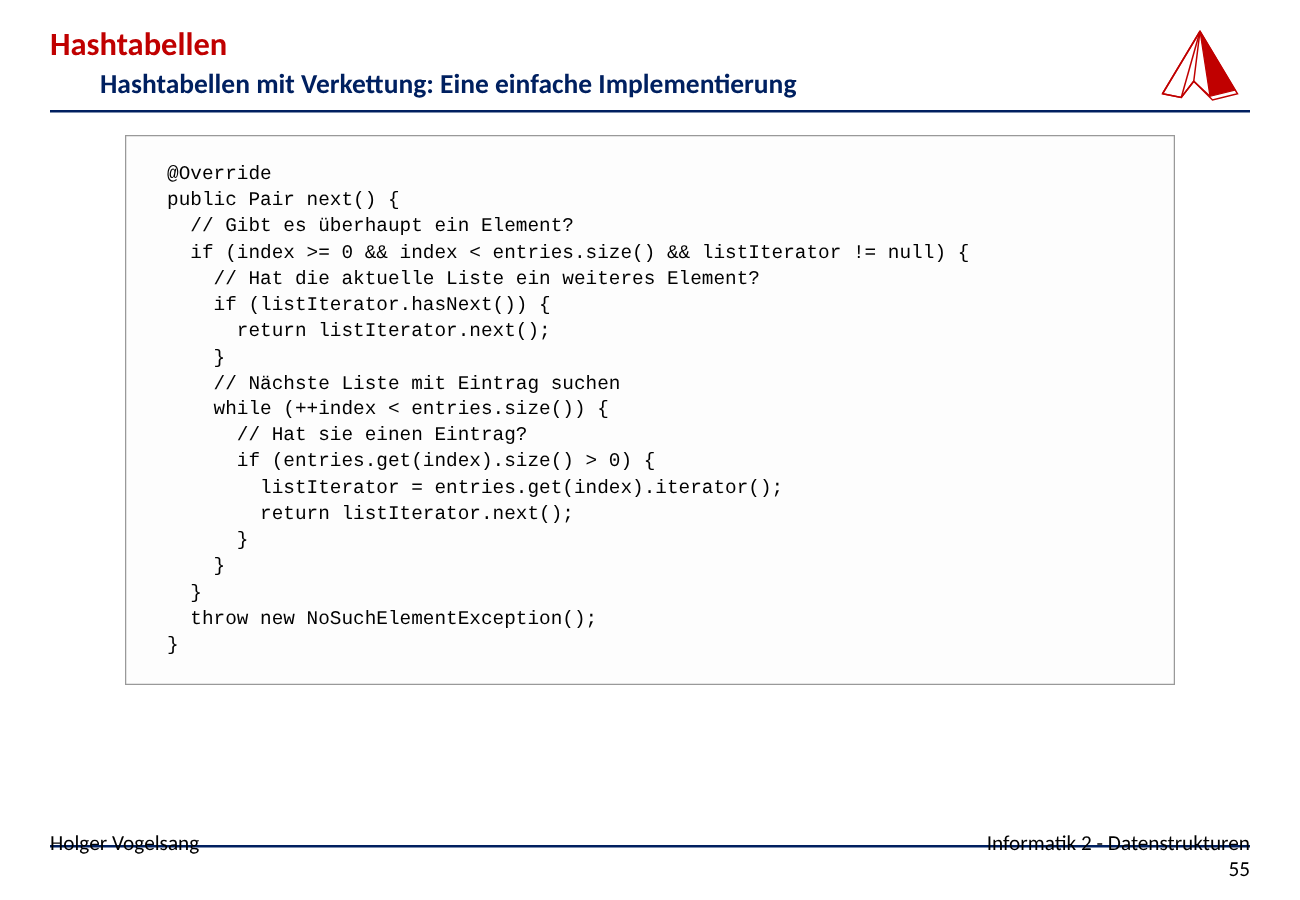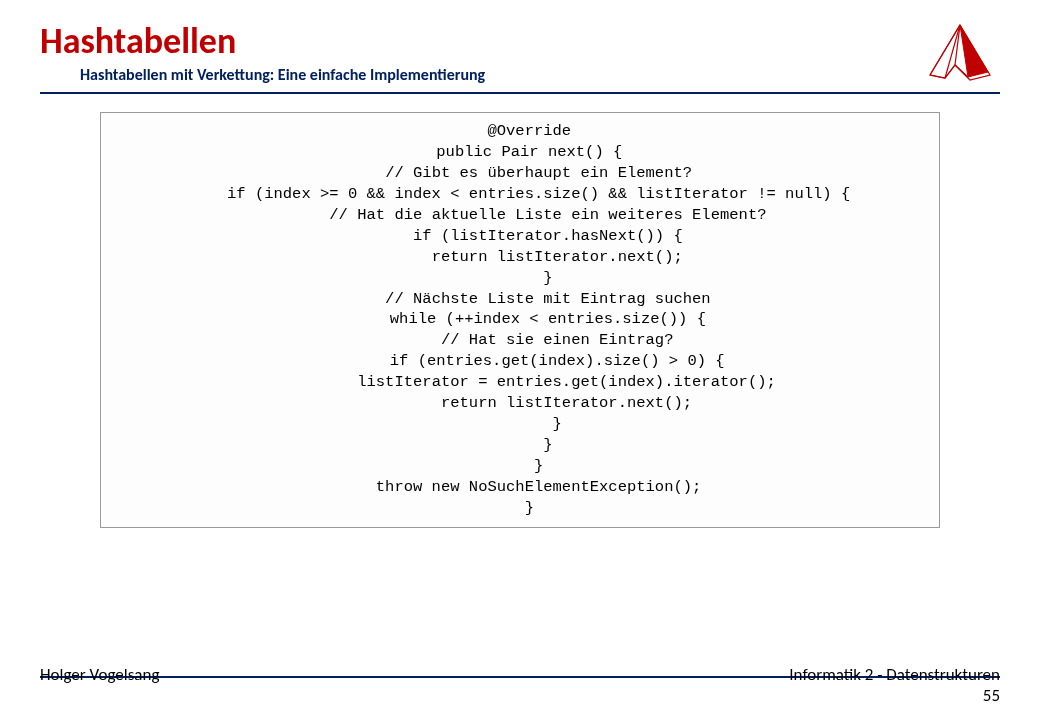--- a/index.html
+++ b/index.html
@@ -8,27 +8,27 @@
     height: 720px;
     background: #ffffff;
     font-family: "Segoe UI", Calibri, Arial, sans-serif;
     position: relative;
     color: #000;
   }
   .header {
     padding: 20px 40px 0 40px;
   }
   .title {
-    font-size: 36px;
+    font-size: 26px;
     font-weight: bold;
     color: #c00000;
     line-height: 1.2;
   }
   .subtitle {
-    font-size: 16px;
+    font-size: 22px;
     font-weight: bold;
     color: #002060;
     padding-left: 40px;
     margin-top: 2px;
   }
   .logo {
     position: absolute;
     top: 20px;
     right: 40px;
     width: 80px;
@@ -36,27 +36,26 @@
   }
   .hr-top {
     border: none;
     border-top: 2px solid #002060;
     margin: 8px 40px 0 40px;
   }
   .code-box {
     margin: 18px 100px 0 100px;
     border: 1px solid #999;
     background: #fdfdfd;
-    padding: 8px 14px;
+    padding: 20px 14px;
     font-family: "Courier New", monospace;
     font-size: 15.5px;
     line-height: 1.35;
     white-space: pre;
     color: #000;
-    text-align: center;
   }
   .footer-line {
     position: absolute;
     bottom: 42px;
     left: 40px;
     right: 40px;
     border-top: 2px solid #002060;
   }
   .footer {
     position: absolute;

